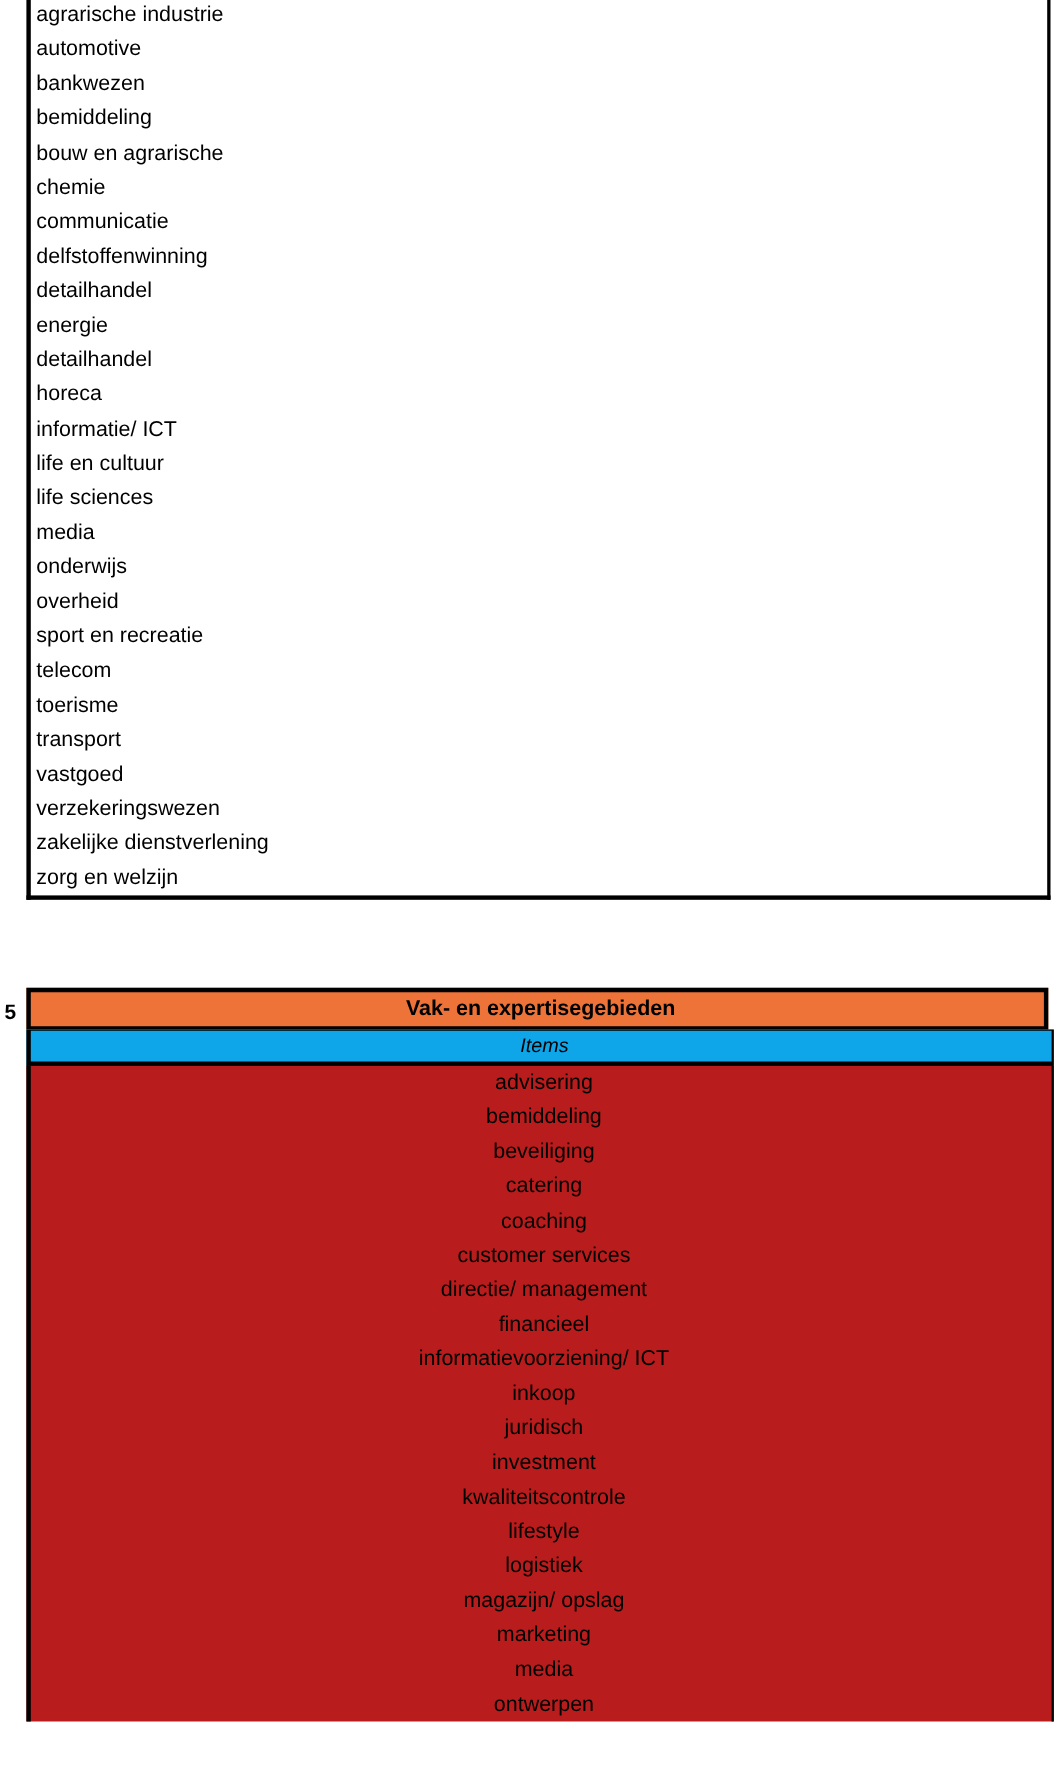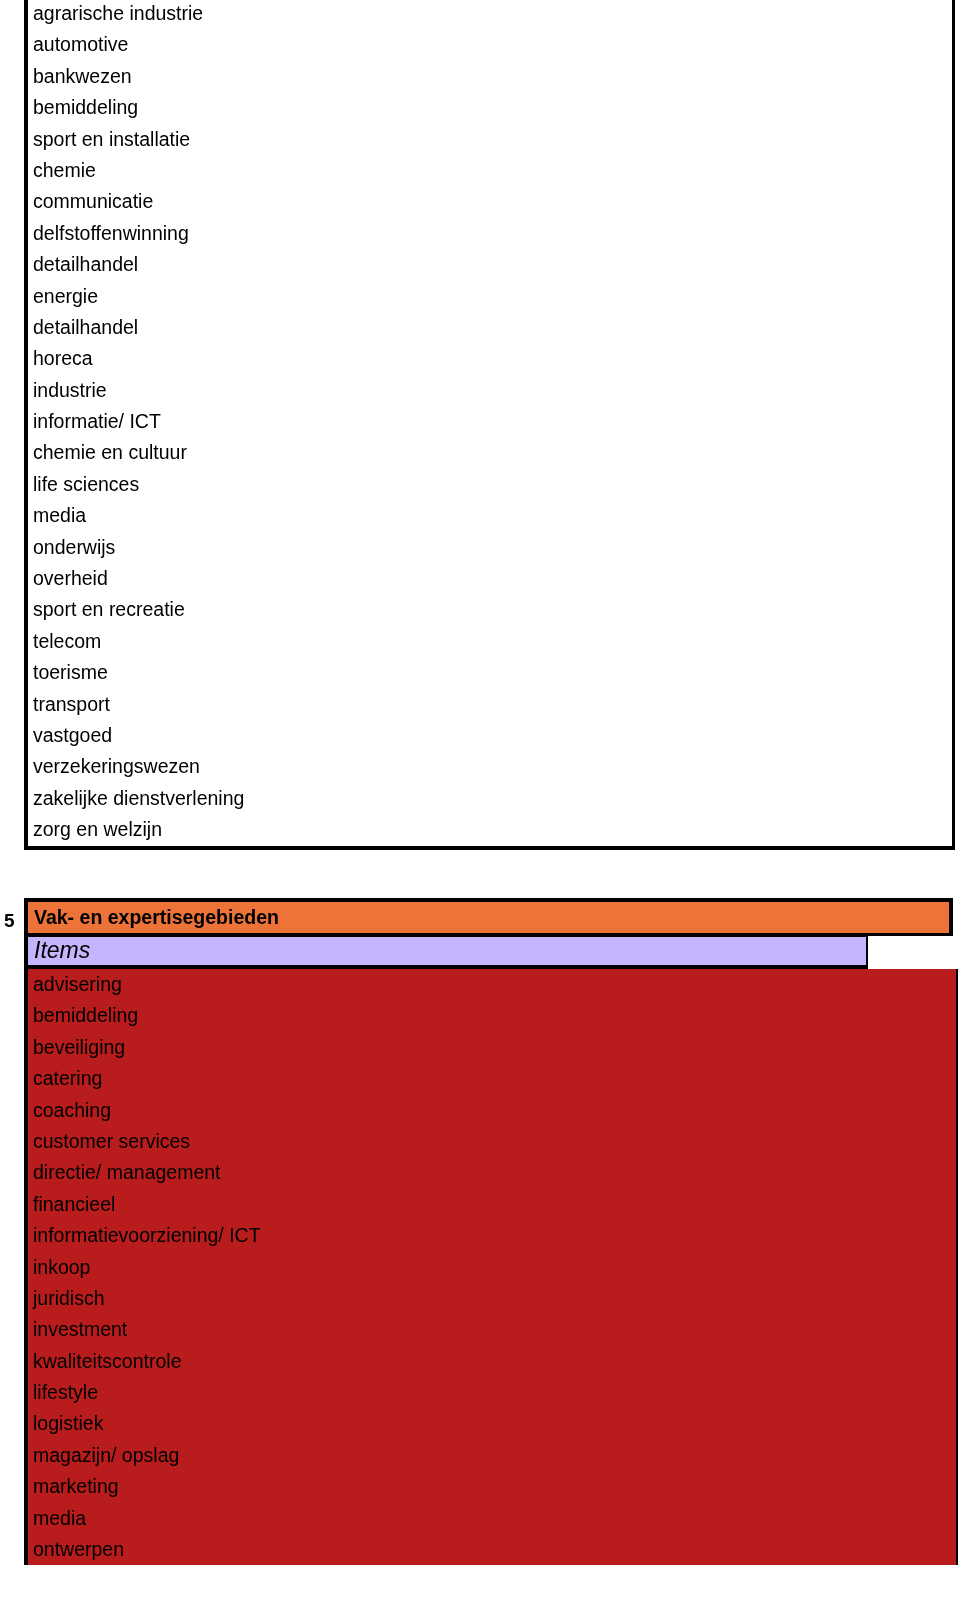--- a/index.html
+++ b/index.html
@@ -63,20 +63,21 @@
     text-align: left;
     line-height: 22px;
   }
 
   .section-table {
     position: absolute;
     left: 24px;
     top: 0;
     width: 934px;
     box-sizing: border-box;
+    text-align: center;
   }
 
   .section-header {
     background: #ed7338;
     border: 4px solid #000;
     border-bottom-width: 3px;
     box-sizing: border-box;
     height: 38px;
     line-height: 31px;
     padding-left: 6px;
@@ -88,25 +89,25 @@
 
   .items-header {
     border-left: 4px solid #000;
     border-right: 2px solid #000;
     border-top: 1px solid #000;
     border-bottom: 4px solid #000;
     box-sizing: border-box;
     height: 33px;
     line-height: 27px;
     padding-left: 6px;
-    font-size: 23px;
+    font-size: 18px;
     font-style: italic;
     white-space: nowrap;
-    width: 844px;
-    background: #c4b5fd;
+    width: 934px;
+    background: #0ea5e9;
   }
 
   .items-body {
     border-left: 4px solid #000;
     border-right: 2px solid #000;
     box-sizing: border-box;
     width: 934px;
     background: #b91c1c;
     overflow: hidden;
   }
@@ -115,31 +116,30 @@
 <body>
 
 <div class="page">
 
   <div class="table-continued">
     <div>
         <div class="row">agrarische industrie</div>
         <div class="row">automotive</div>
         <div class="row">bankwezen</div>
         <div class="row">bemiddeling</div>
-        <div class="row">sport en installatie</div>
+        <div class="row">bouw en agrarische</div>
         <div class="row">chemie</div>
         <div class="row">communicatie</div>
         <div class="row">delfstoffenwinning</div>
         <div class="row">detailhandel</div>
         <div class="row">energie</div>
         <div class="row">detailhandel</div>
         <div class="row">horeca</div>
-        <div class="row">industrie</div>
         <div class="row">informatie/ ICT</div>
-        <div class="row">chemie en cultuur</div>
+        <div class="row">life en cultuur</div>
         <div class="row">life sciences</div>
         <div class="row">media</div>
         <div class="row">onderwijs</div>
         <div class="row">overheid</div>
         <div class="row">sport en recreatie</div>
         <div class="row">telecom</div>
         <div class="row">toerisme</div>
         <div class="row">transport</div>
         <div class="row">vastgoed</div>
         <div class="row">verzekeringswezen</div>

